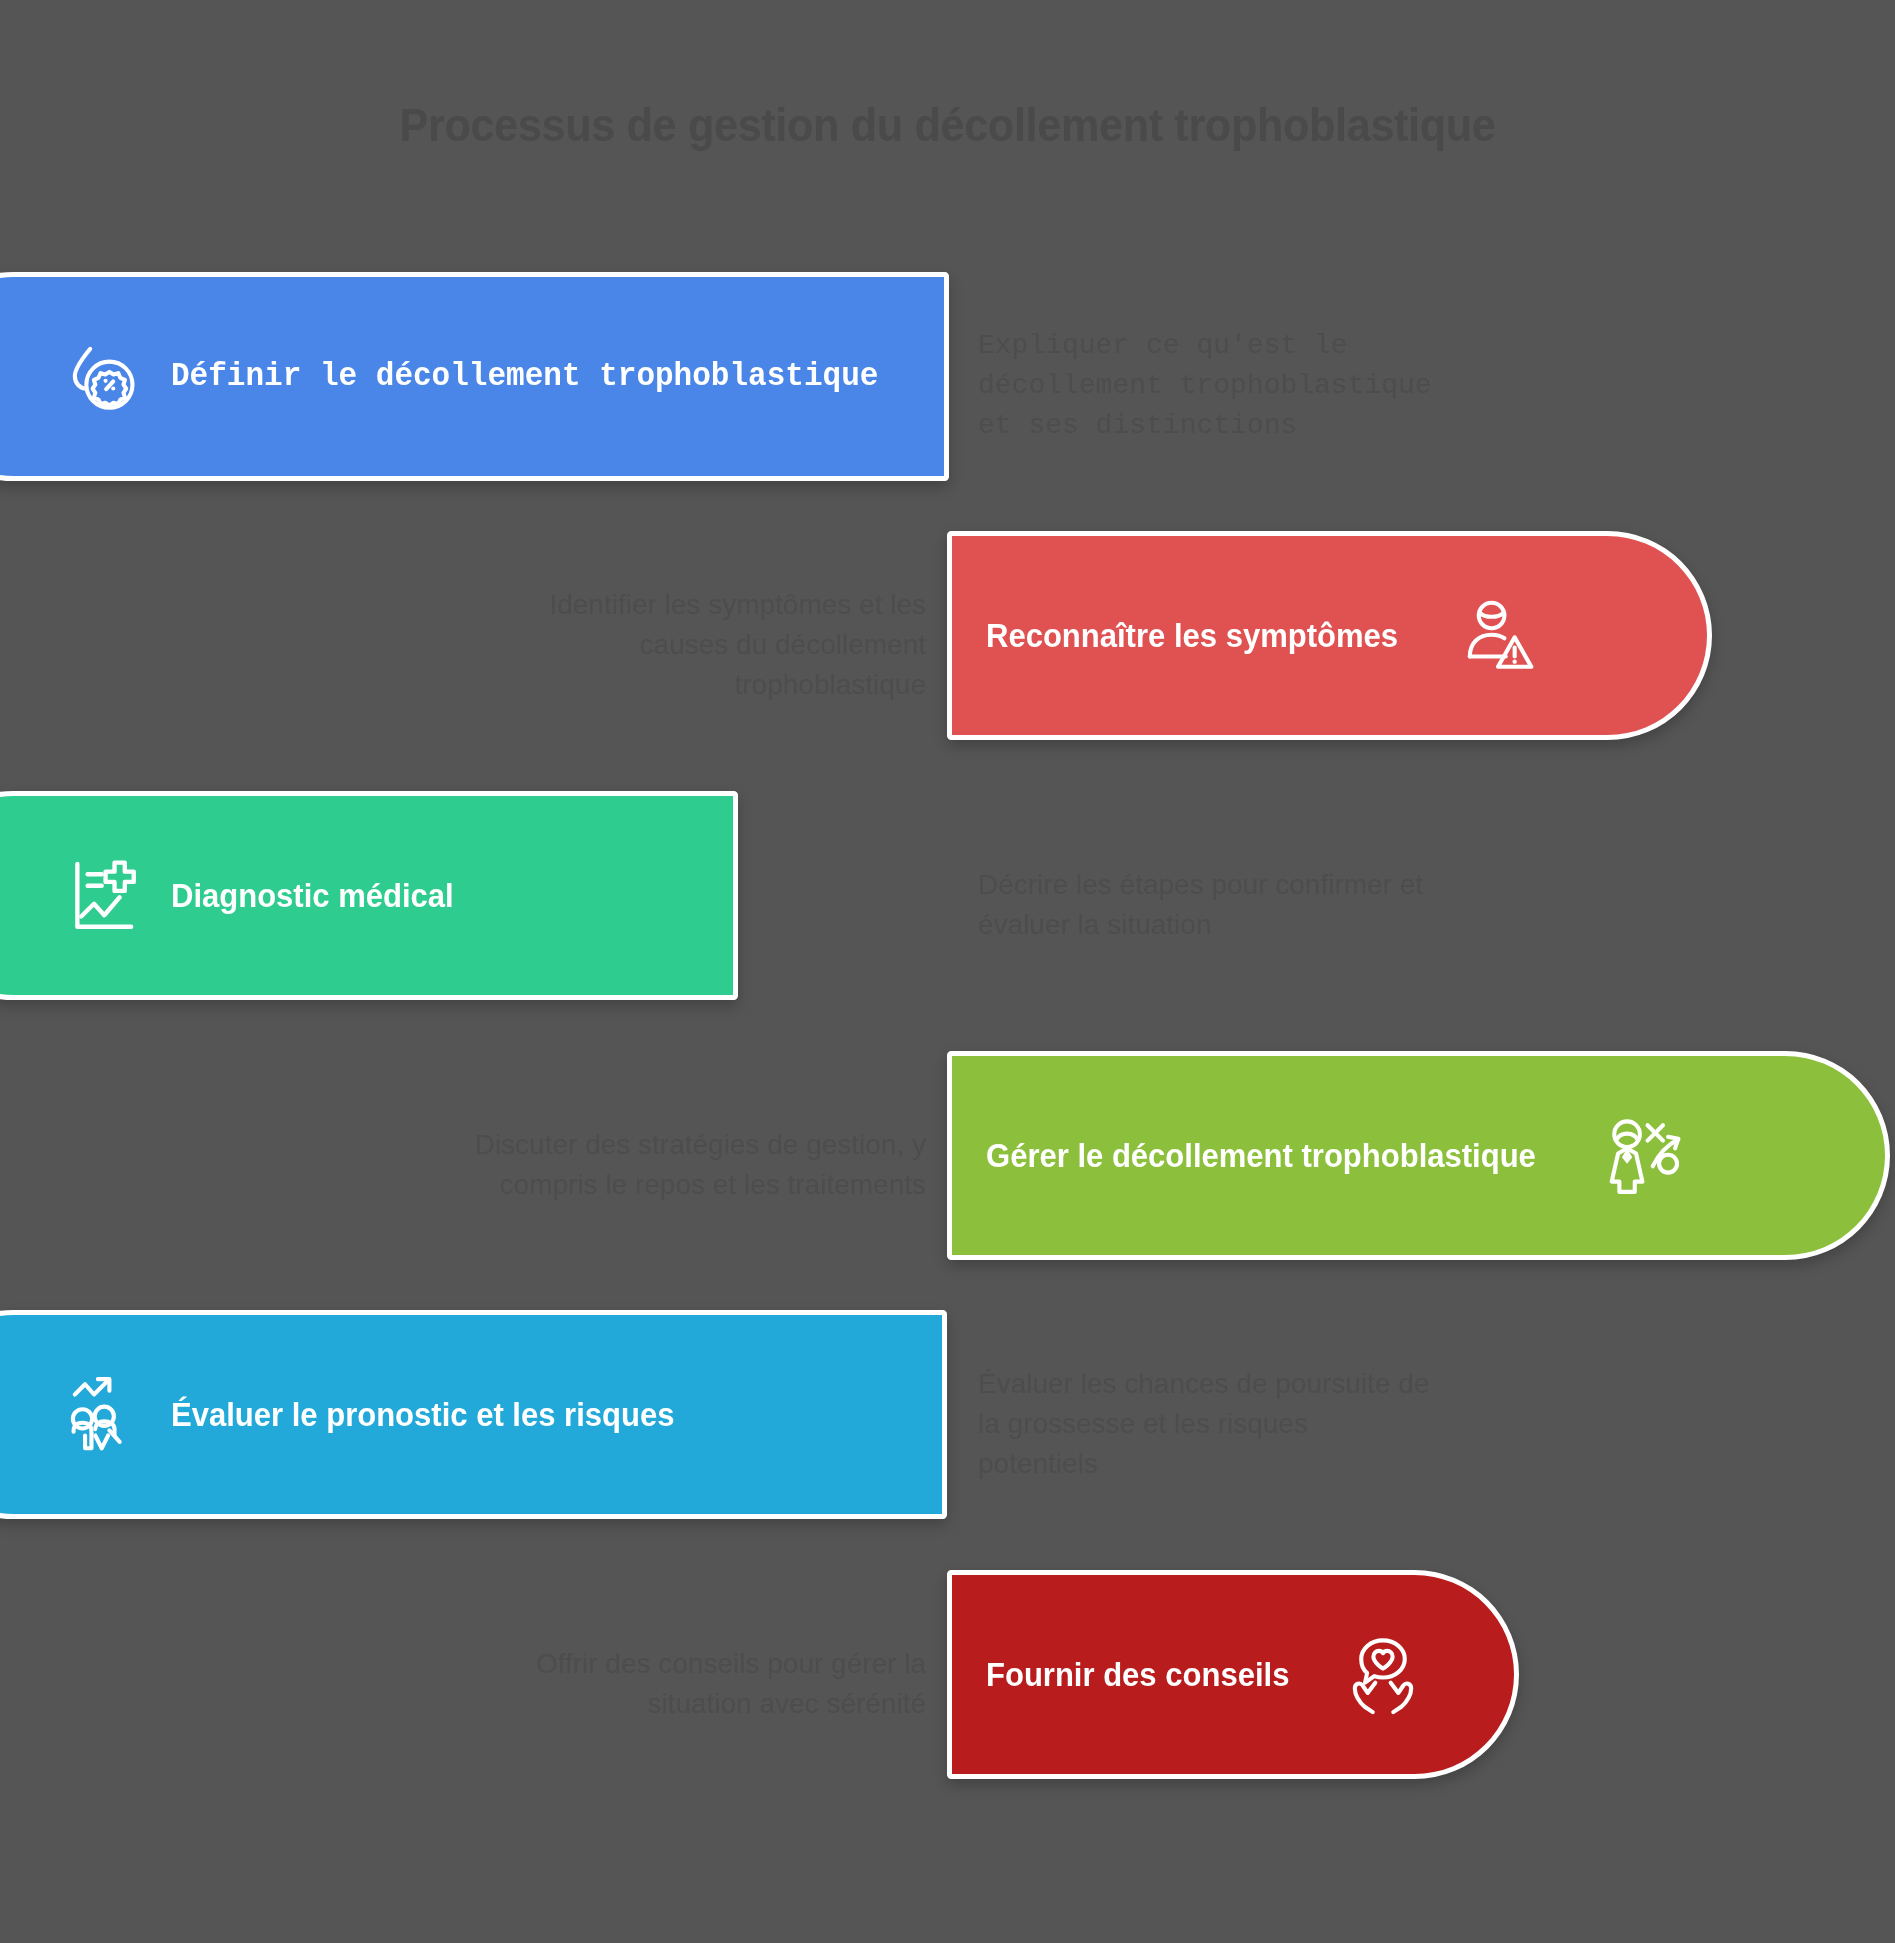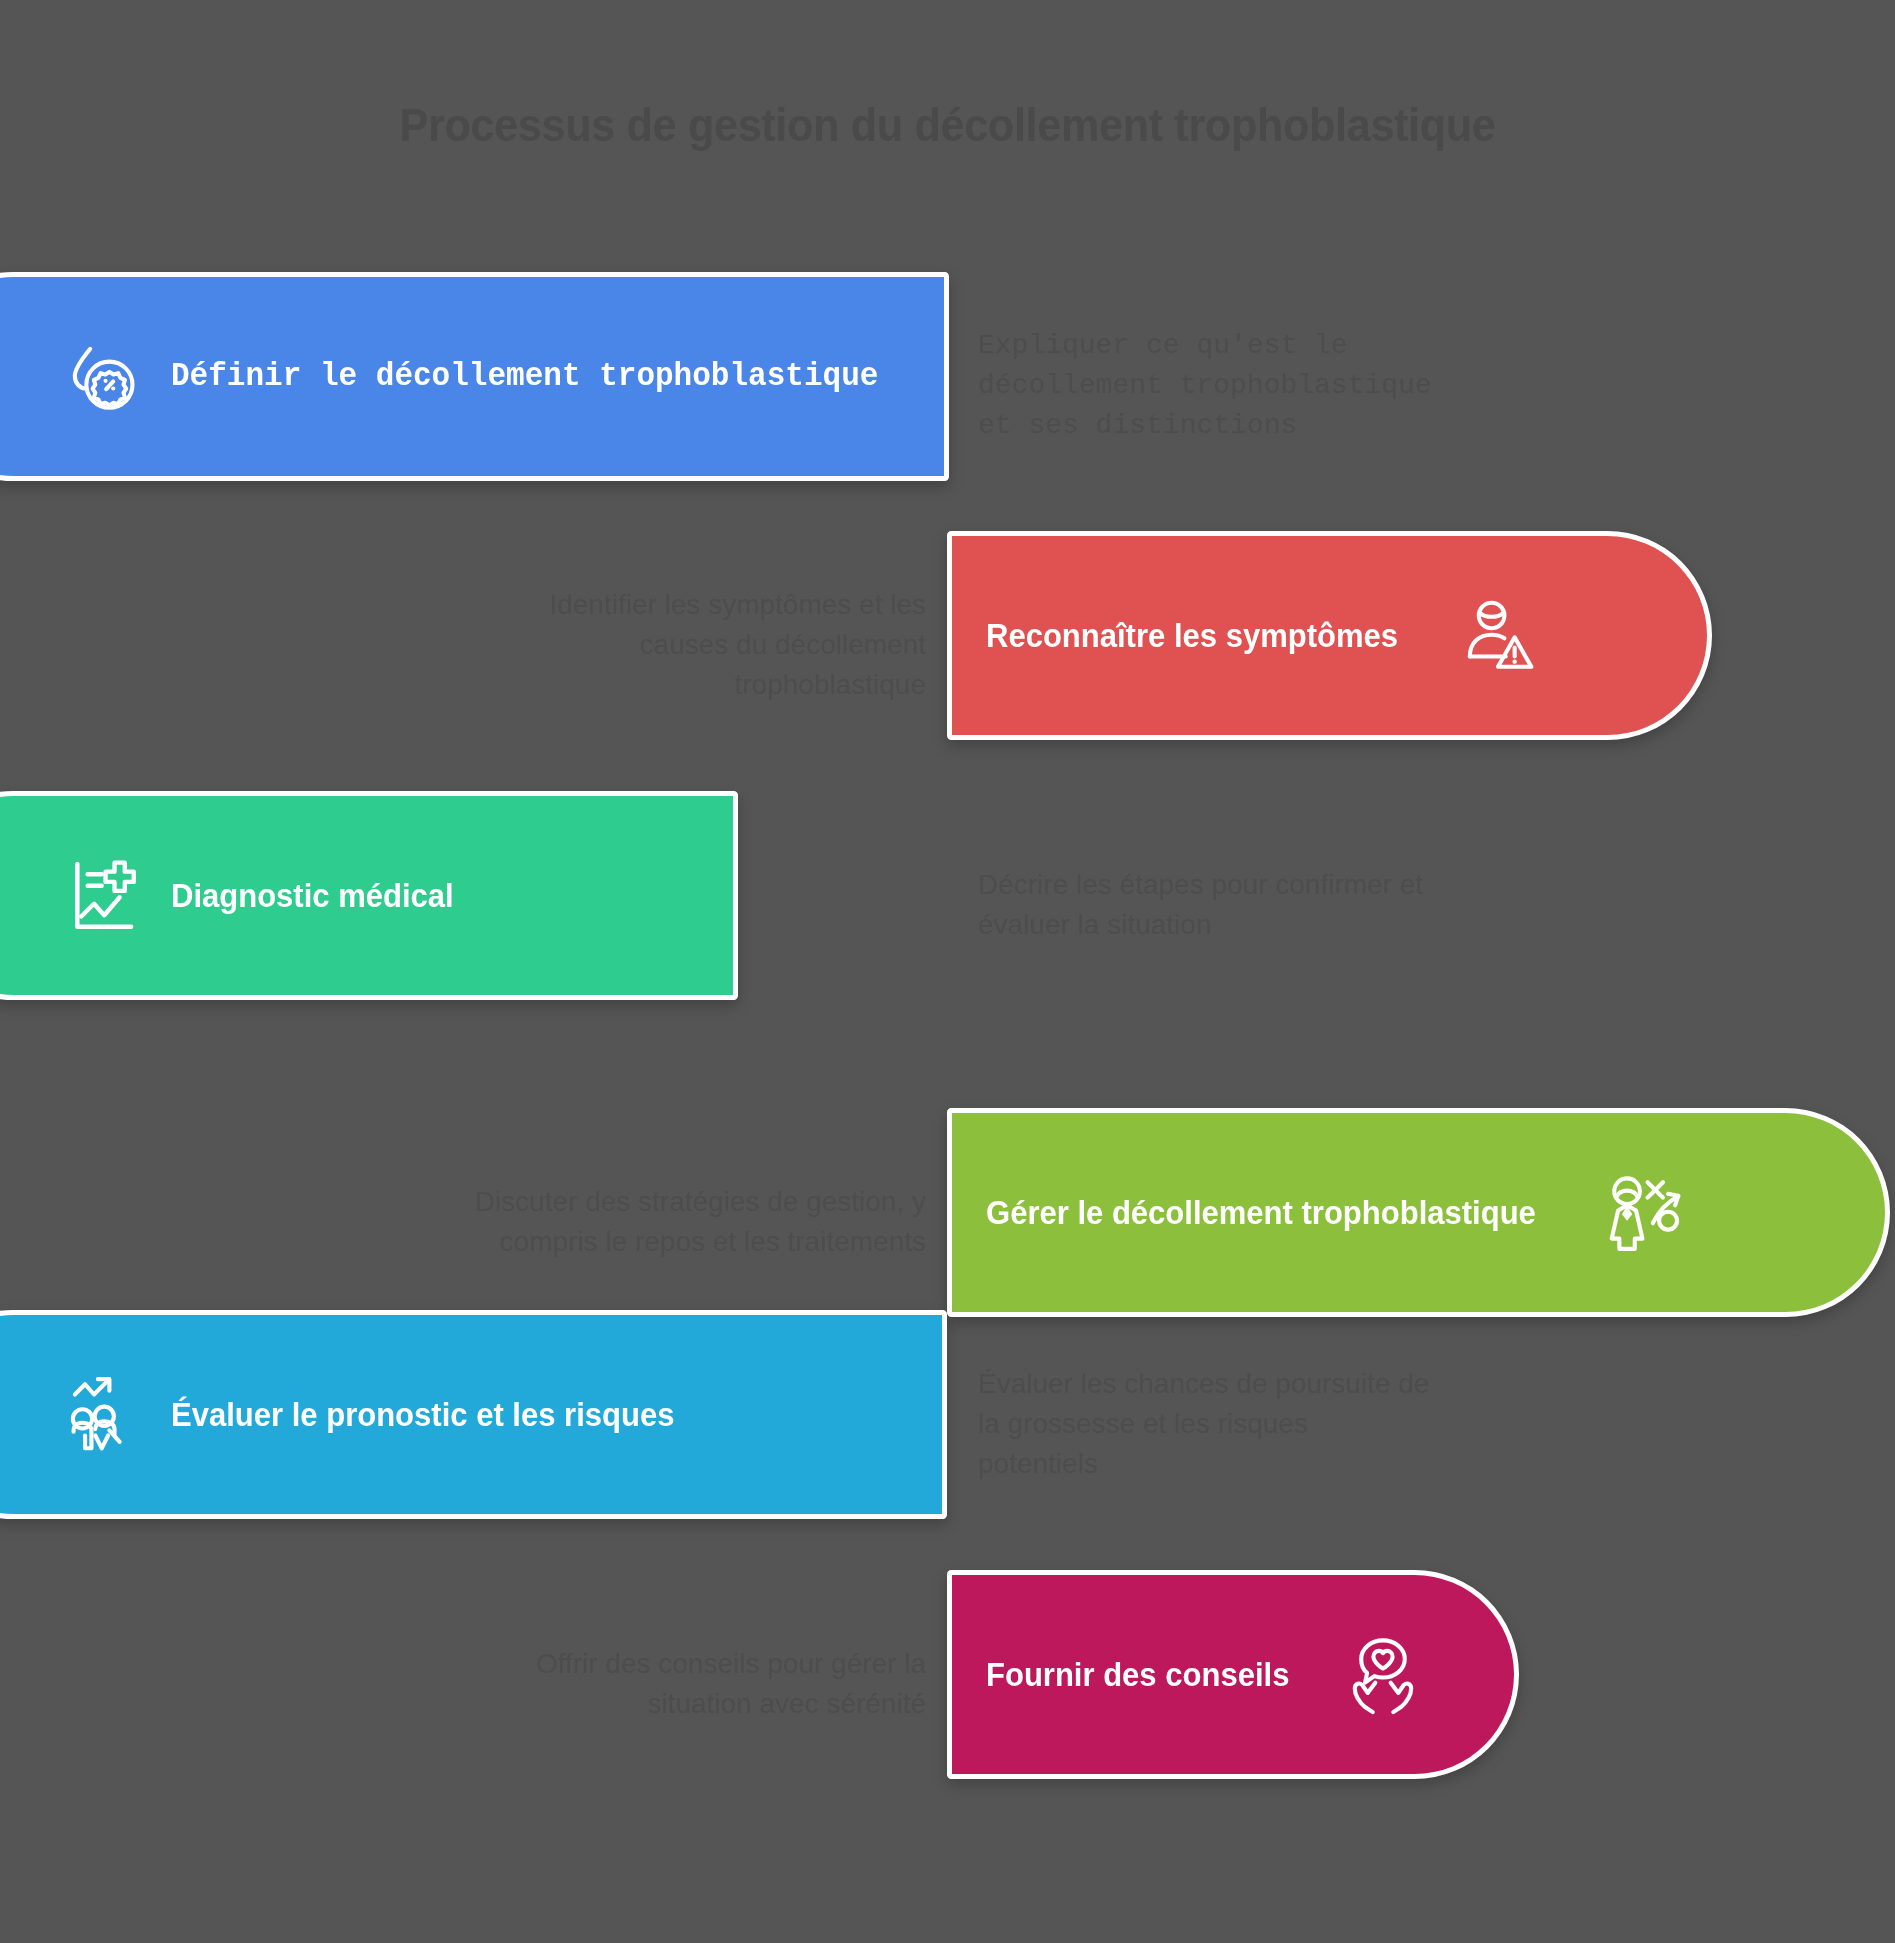--- a/index.html
+++ b/index.html
@@ -85,21 +85,21 @@
     transform:translateY(-50%);
     white-space:pre-line;
   }
   .desc.on-right{ left:978px; text-align:left; }
   .desc.on-left { left:471px;  text-align:right; }
 
   
   #row0{top:272px;font-family:Liberation Mono, monospace;}
   #row1{top:531px;}
   #row2{top:791px;}
-  #row3{top:1108px;}
+  #row3{top:1051px;}
   #row4{top:1310px;padding-left:15px;}
   #row5{top:1570px;}
 
   
   #pill0{width:1040px;}
   #pill1{width:765px;}
   #pill2{width:829px;}
   #pill3{width:943px;}
   #pill4{width:1038px;}
   #pill5{width:572px;}
@@ -196,21 +196,21 @@
           <path d="M37 44 L45 53"></path>
         </svg>
       </span>
       <span class="pill-label">Évaluer le pronostic et les risques</span>
     </div>
     <div class="desc on-right">Évaluer les chances de poursuite de la grossesse et les risques potentiels</div>
   </div>
 
   <div class="row" id="row5">
     <div class="desc on-left">Offrir des conseils pour gérer la situation avec sérénité</div>
-    <div class="pill right" id="pill5" style="background:#be185d">
+    <div class="pill right" id="pill5" style="background:#b91c1c">
       <span class="pill-label">Fournir des conseils</span>
       <span class="icon icon-right">
         <svg viewBox="0 0 64 64" fill="none" stroke="#ffffff" stroke-width="3.2" stroke-linecap="round" stroke-linejoin="round">
           <path d="M32 5 C41.5 5 49 11.5 49 19.5 C49 27.5 41.5 34 32 34 C29.6 34 27.3 33.6 25.2 32.9 L18 38 L19.6 30.4 C16 27.7 15 23.9 15 19.5 C15 11.5 22.5 5 32 5 Z"></path>
           <path d="M32 27 C32 27 24.5 22.6 24.5 17.6 C24.5 15 26.5 13.2 28.8 13.2 C30.3 13.2 31.4 14 32 15 C32.6 14 33.7 13.2 35.2 13.2 C37.5 13.2 39.5 15 39.5 17.6 C39.5 22.6 32 27 32 27 Z"></path>
           <path d="M26 38 L20 46 L16 40 C14 37.5 10 38.5 10 42.5 C10 47 13 53 18 57 L24 61"></path>
           <path d="M38 38 L44 46 L48 40 C50 37.5 54 38.5 54 42.5 C54 47 51 53 46 57 L40 61"></path>
         </svg>
       </span>
     </div>

